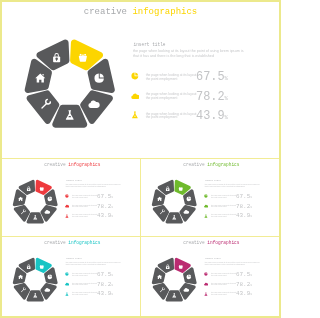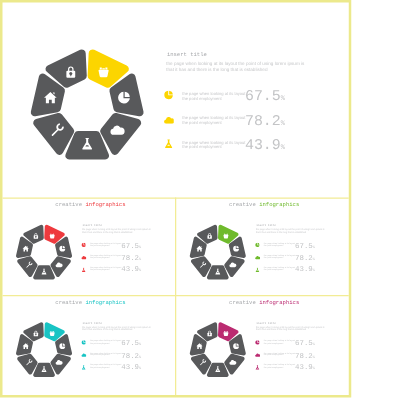--- a/index.html
+++ b/index.html
@@ -17,20 +17,21 @@
   .body-txt{position:absolute;color:#c6c7c9;font-family:"Liberation Sans","DejaVu Sans",sans-serif;}
   .s-txt{position:absolute;white-space:nowrap;color:#c6c7c9;font-family:"Liberation Sans","DejaVu Sans",sans-serif;}
   .s-val{position:absolute;white-space:nowrap;color:#c3c4c6;}
   svg{display:block;}
 </style>
 </head>
 <body>
 
 <div class="page">
     <div class="slide" style="left:0px;top:0px;width:277px;height:154px;">
+      <div class="title" style="left:81.8px;top:5.0px;font-size:9.0px;line-height:11.0px;"><span>creative</span><span> </span><span class="acc" style="color:#fcd500">infographics</span></div>
       <div class="hept" style="left:18.5px;top:33.5px;width:97.5px;height:97.5px;">
         <svg viewBox="0 0 100 100" width="97.5" height="97.5">
           <path d="M16.89,22.05 A3.20,3.20 0 0 1 17.61,16.76 L44.21,3.95 A3.20,3.20 0 0 1 48.79,6.69 L49.66,25.25 A3.20,3.20 0 0 1 47.85,28.28 L34.36,34.78 A3.20,3.20 0 0 1 30.86,34.30 Z" fill="#58595b"></path>
           <path d="M51.21,6.69 A3.20,3.20 0 0 1 55.79,3.95 L82.39,16.76 A3.20,3.20 0 0 1 83.11,22.05 L69.14,34.30 A3.20,3.20 0 0 1 65.64,34.78 L52.15,28.28 A3.20,3.20 0 0 1 50.34,25.25 Z" fill="#fcd500"></path>
           <path d="M84.62,23.94 A3.20,3.20 0 0 1 89.61,25.82 L96.18,54.60 A3.20,3.20 0 0 1 92.50,58.46 L74.20,55.17 A3.20,3.20 0 0 1 71.65,52.73 L68.32,38.14 A3.20,3.20 0 0 1 69.56,34.84 Z" fill="#58595b"></path>
           <path d="M91.96,60.81 A3.20,3.20 0 0 1 93.60,65.89 L75.20,88.97 A3.20,3.20 0 0 1 69.88,88.50 L61.05,72.15 A3.20,3.20 0 0 1 61.36,68.63 L70.69,56.93 A3.20,3.20 0 0 1 74.05,55.84 Z" fill="#58595b"></path>
           <path d="M67.71,89.55 A3.20,3.20 0 0 1 64.76,94.00 L35.24,94.00 A3.20,3.20 0 0 1 32.29,89.55 L39.57,72.45 A3.20,3.20 0 0 1 42.52,70.50 L57.48,70.50 A3.20,3.20 0 0 1 60.43,72.45 Z" fill="#58595b"></path>
           <path d="M30.12,88.50 A3.20,3.20 0 0 1 24.80,88.97 L6.40,65.89 A3.20,3.20 0 0 1 8.04,60.81 L25.95,55.84 A3.20,3.20 0 0 1 29.31,56.93 L38.64,68.63 A3.20,3.20 0 0 1 38.95,72.15 Z" fill="#58595b"></path>
           <path d="M7.50,58.46 A3.20,3.20 0 0 1 3.82,54.60 L10.39,25.82 A3.20,3.20 0 0 1 15.38,23.94 L30.44,34.84 A3.20,3.20 0 0 1 31.68,38.14 L28.35,52.73 A3.20,3.20 0 0 1 25.80,55.17 Z" fill="#58595b"></path>
           <g transform="translate(31.05,16.57) scale(0.5500)">

